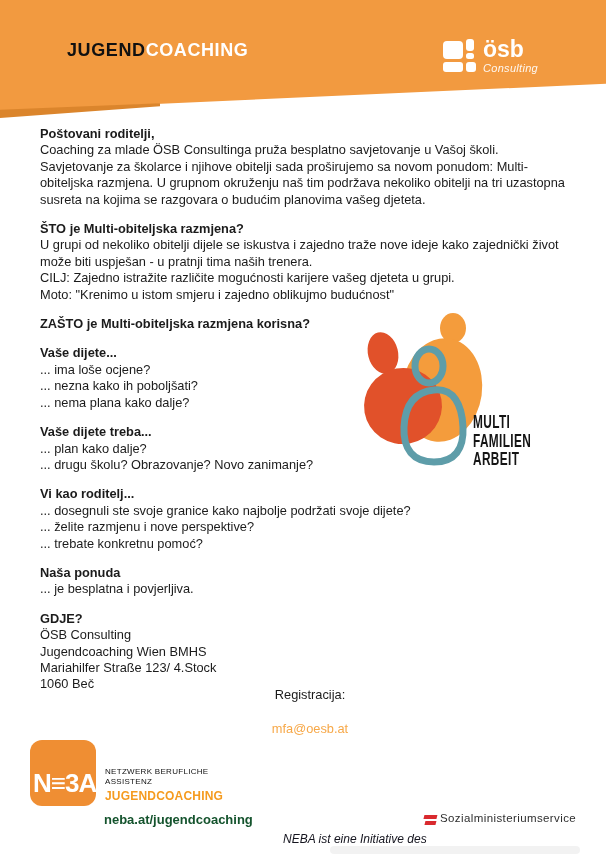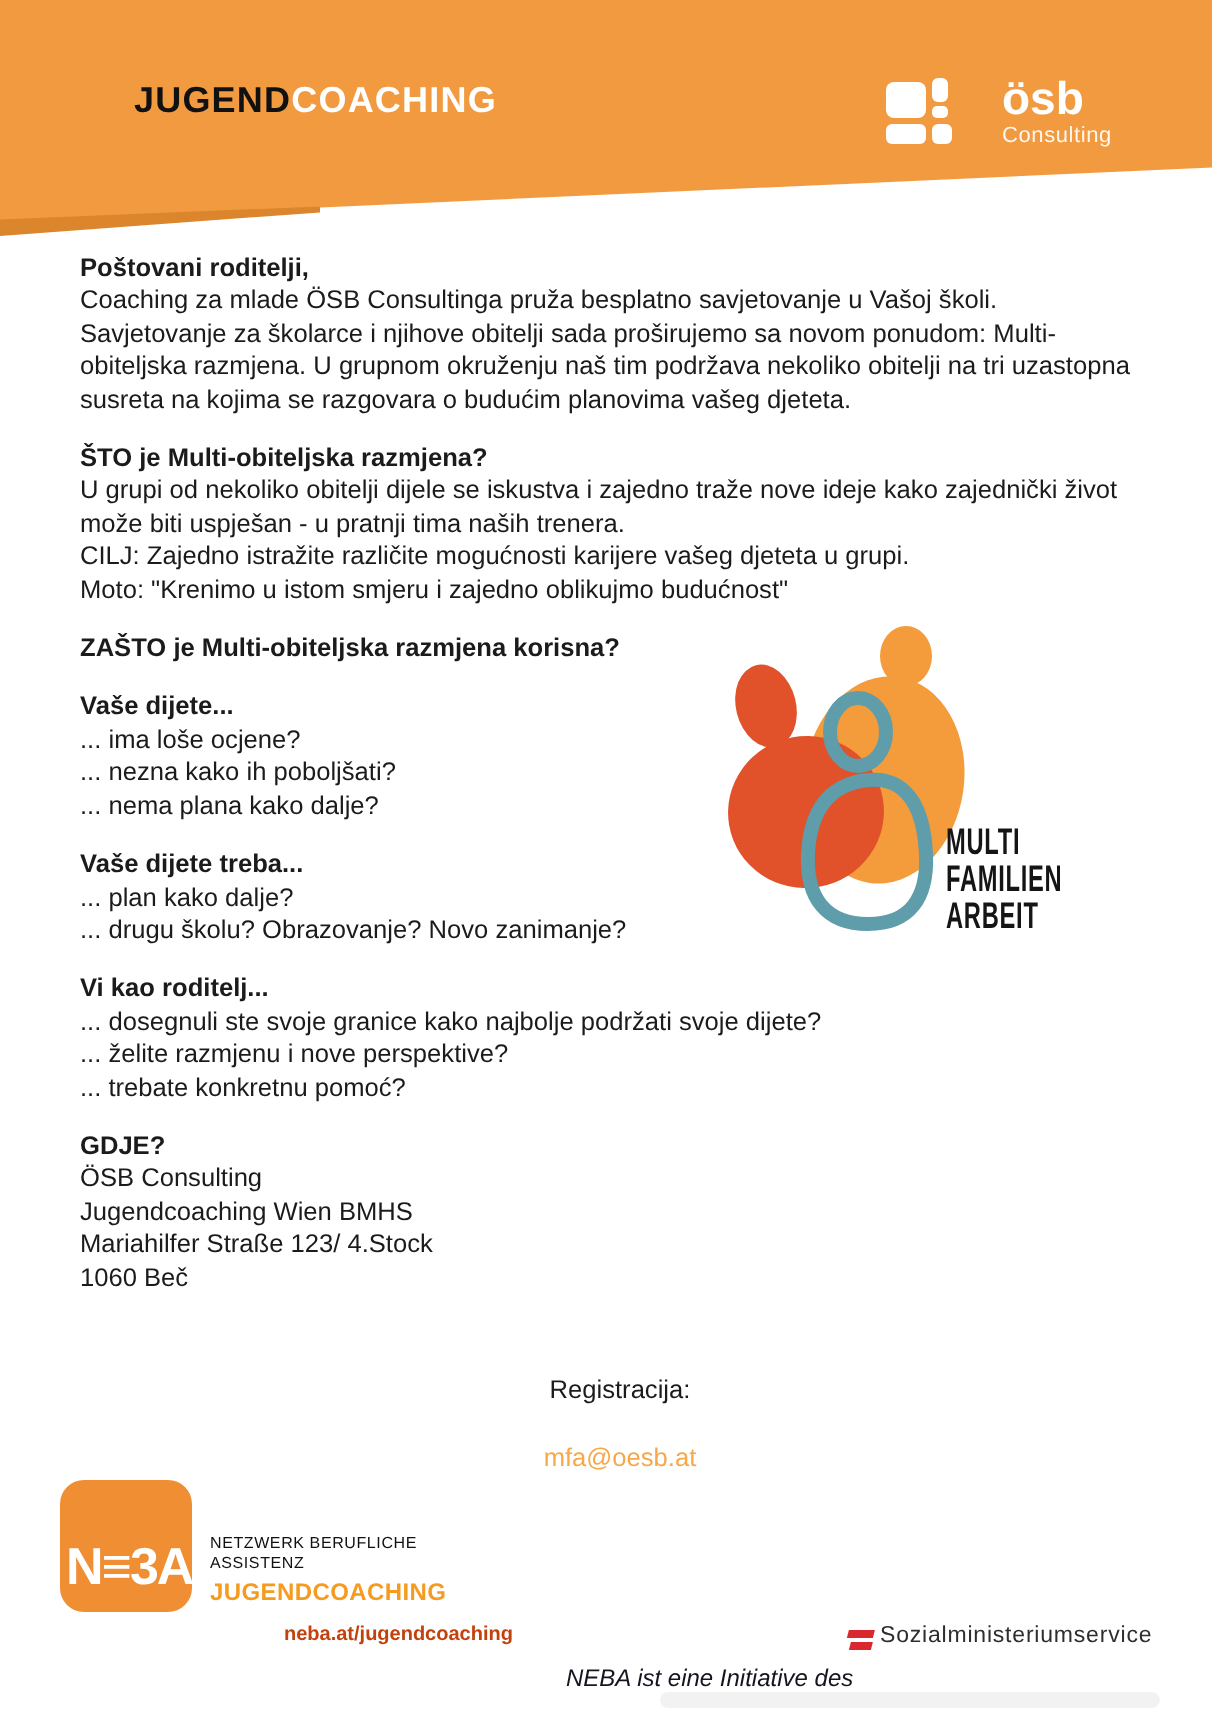--- a/index.html
+++ b/index.html
@@ -14,45 +14,45 @@
     position:absolute; inset:0; background:#F29A40;
     clip-path:polygon(0 0, 100% 0, 100% 71%, 0 94%);
   }
   .header-shadow {
     position:absolute; top:0; left:0; width:160px; height:118px; background:#DB852C;
     clip-path:polygon(0 93%, 100% 87.5%, 100% 90%, 0 100%);
   }
   .brand { position:absolute; left:67px; top:40px; font-size:18px; font-weight:bold; letter-spacing:0.6px; white-space:nowrap; }
   .brand-jugend { color:#111111; }
   .brand-coaching { color:#ffffff; }
-  .oesb { position:absolute; left:443px; top:39px; display:flex; gap:20px; align-items:flex-end; }
+  .oesb { position:absolute; left:443px; top:39px; display:flex; gap:2px; align-items:flex-end; }
   .oesb-icon svg { display:block; }
   .oesb-name { display:block; color:#ffffff; font-weight:bold; font-size:23px; line-height:20px; }
-  .oesb-sub { display:block; color:rgba(255,255,255,0.92); font-size:11px; margin-top:3px; letter-spacing:0.3px; }
+  .oesb-sub { display:block; color:rgba(255,255,255,0.92); font-size:11px; margin-top:3px; letter-spacing:0.3px;font-style:italic; }
   
   .content { position:absolute; left:40px; top:126px; width:535px; font-size:12.8px; line-height:16.4px; }
   .block { margin-bottom:13px; }
   .bold { font-weight:bold; }
   .pre { white-space:pre-line; }
   
   .registration { position:absolute; left:225px; top:687px; width:170px; text-align:center; font-size:12.8px; line-height:16px; }
   .email { display:block; margin-top:18px; color:#F7A848; text-decoration:none; cursor:pointer; }
   
   .illustration { position:absolute; left:356px; top:300px; width:210px; height:185px; }
   .mfa-text {
     position:absolute; left:117px; top:113px; font-size:16px; line-height:16px;
     font-weight:bold; letter-spacing:0.5px; color:#151515;
     transform:scale(0.74,1.16); transform-origin:0 0; white-space:nowrap;
   }
   
   .neba-logo { position:absolute; left:30px; top:740px; width:66px; height:66px; background:#EF8E33; border-radius:12px; }
   .neba-word { position:absolute; left:3px; bottom:7px; color:#ffffff; font-weight:bold; font-size:26px; letter-spacing:-1px; white-space:nowrap; }
   .neba-network { position:absolute; left:105px; top:767px; font-size:8px; line-height:9.5px; font-weight:normal; letter-spacing:0.3px; color:#111; }
   .neba-program { position:absolute; left:105px; top:789px; font-size:12px; font-weight:bold; letter-spacing:0.2px; color:#F59B1F; }
-  .neba-url { position:absolute; left:104px; top:812px; font-size:10px; font-weight:bold; color:#c2410c; text-decoration:none; cursor:pointer;margin-left:38px; }
+  .neba-url { position:absolute; left:104px; top:812px; font-size:13px; font-weight:bold; color:#14532d; text-decoration:none; cursor:pointer; }
   .initiative { position:absolute; left:283px; top:832px; font-size:12px; font-style:italic; color:#15151f; }
   .ministry-flag { position:absolute; left:424px; top:815px; width:16px; height:10px; }
   .ministry-flag i { display:block; background:#D9292E; transform:skewX(-14deg); }
   .ministry-flag .bar1 { width:13px; height:3.5px; }
   .ministry-flag .bar2 { width:11px; height:3.5px; margin-top:2px; margin-left:1px; }
   .ministry { position:absolute; left:440px; top:812px; font-size:11.5px; letter-spacing:0.4px; color:#2e2e2e;text-align:right; }
   .bottom-shadow { position:absolute; left:330px; top:846px; width:250px; height:8px; background:rgba(0,0,0,0.05); border-radius:4px; }
 </style>
 </head>
 <body>
@@ -110,20 +110,24 @@
 ... drugu školu? Obrazovanje? Novo zanimanje?</div>
     </div>
 
     <div class="block">
       <div class="bold">Vi kao roditelj...</div>
       <div class="pre">... dosegnuli ste svoje granice kako najbolje podržati svoje dijete?
 ... želite razmjenu i nove perspektive?
 ... trebate konkretnu pomoć?</div>
     </div>
 
+    <div class="block">
+      <div class="bold">Naša ponuda</div>
+      <div class="pre">... je besplatna i povjerljiva.</div>
+    </div>
 
     <div class="block">
       <div class="bold">GDJE?</div>
       <div class="pre">ÖSB Consulting
 Jugendcoaching Wien BMHS
 Mariahilfer Straße 123/ 4.Stock
 1060 Beč</div>
     </div>
   </div>
 

